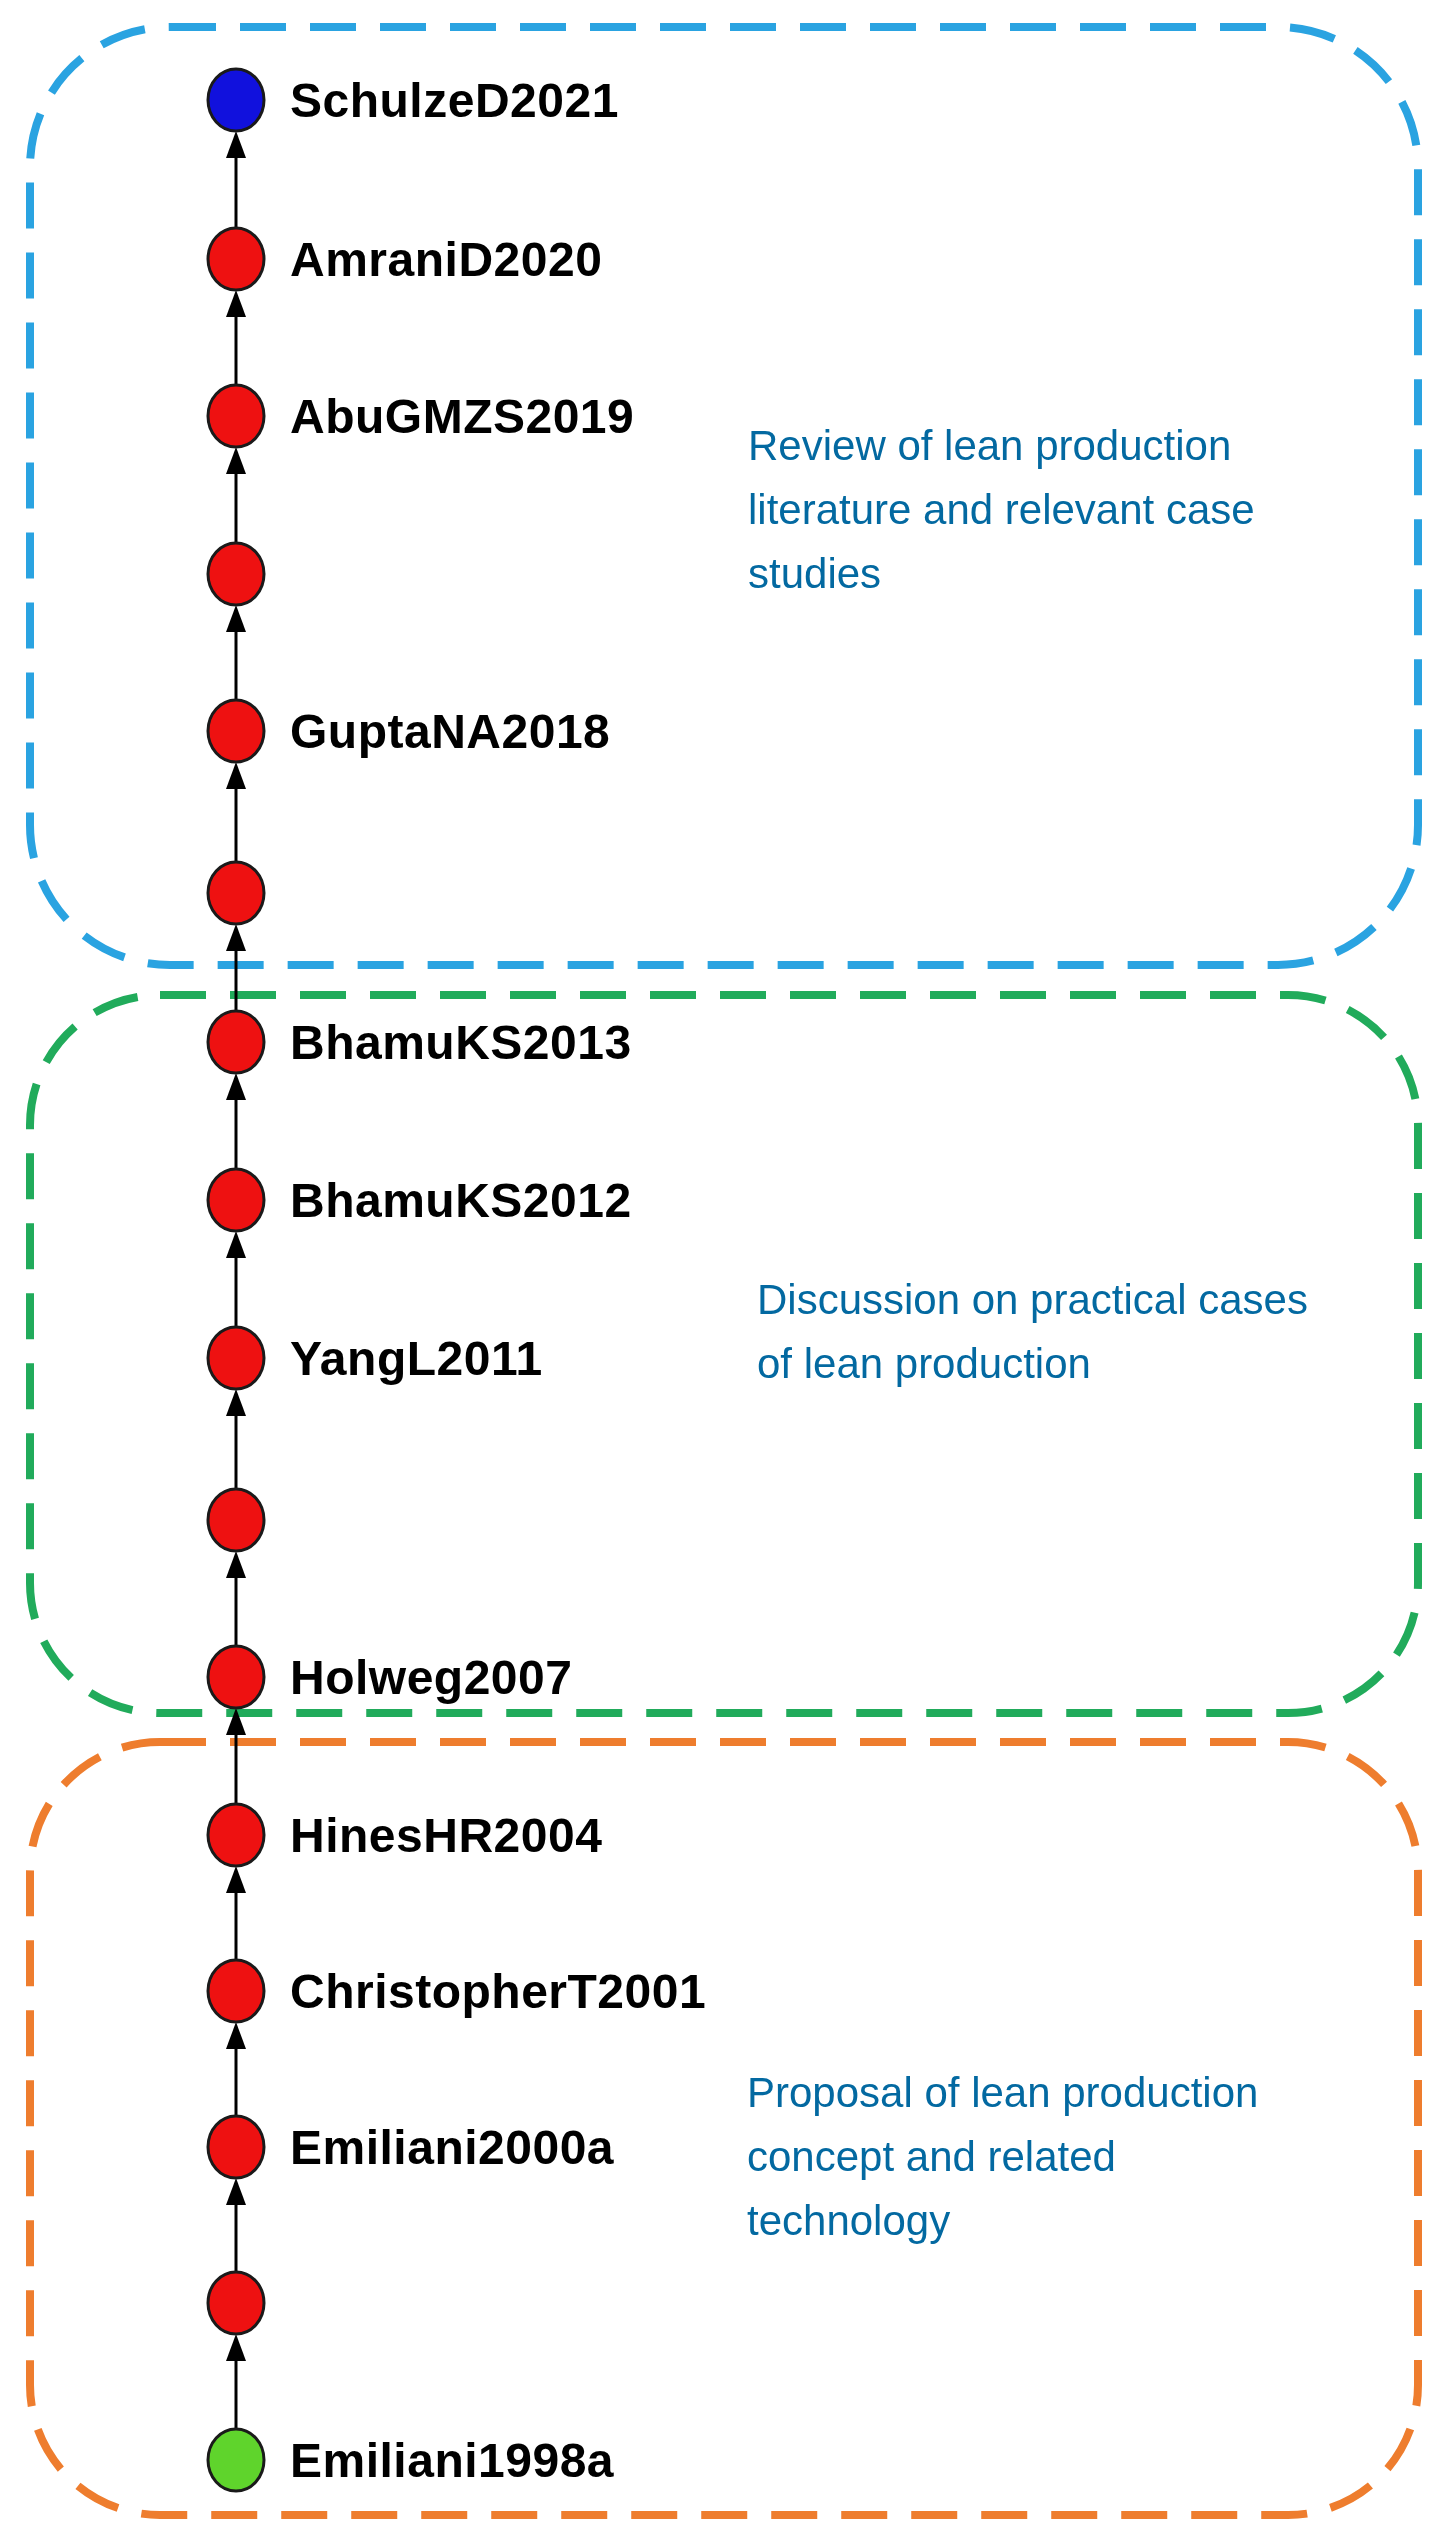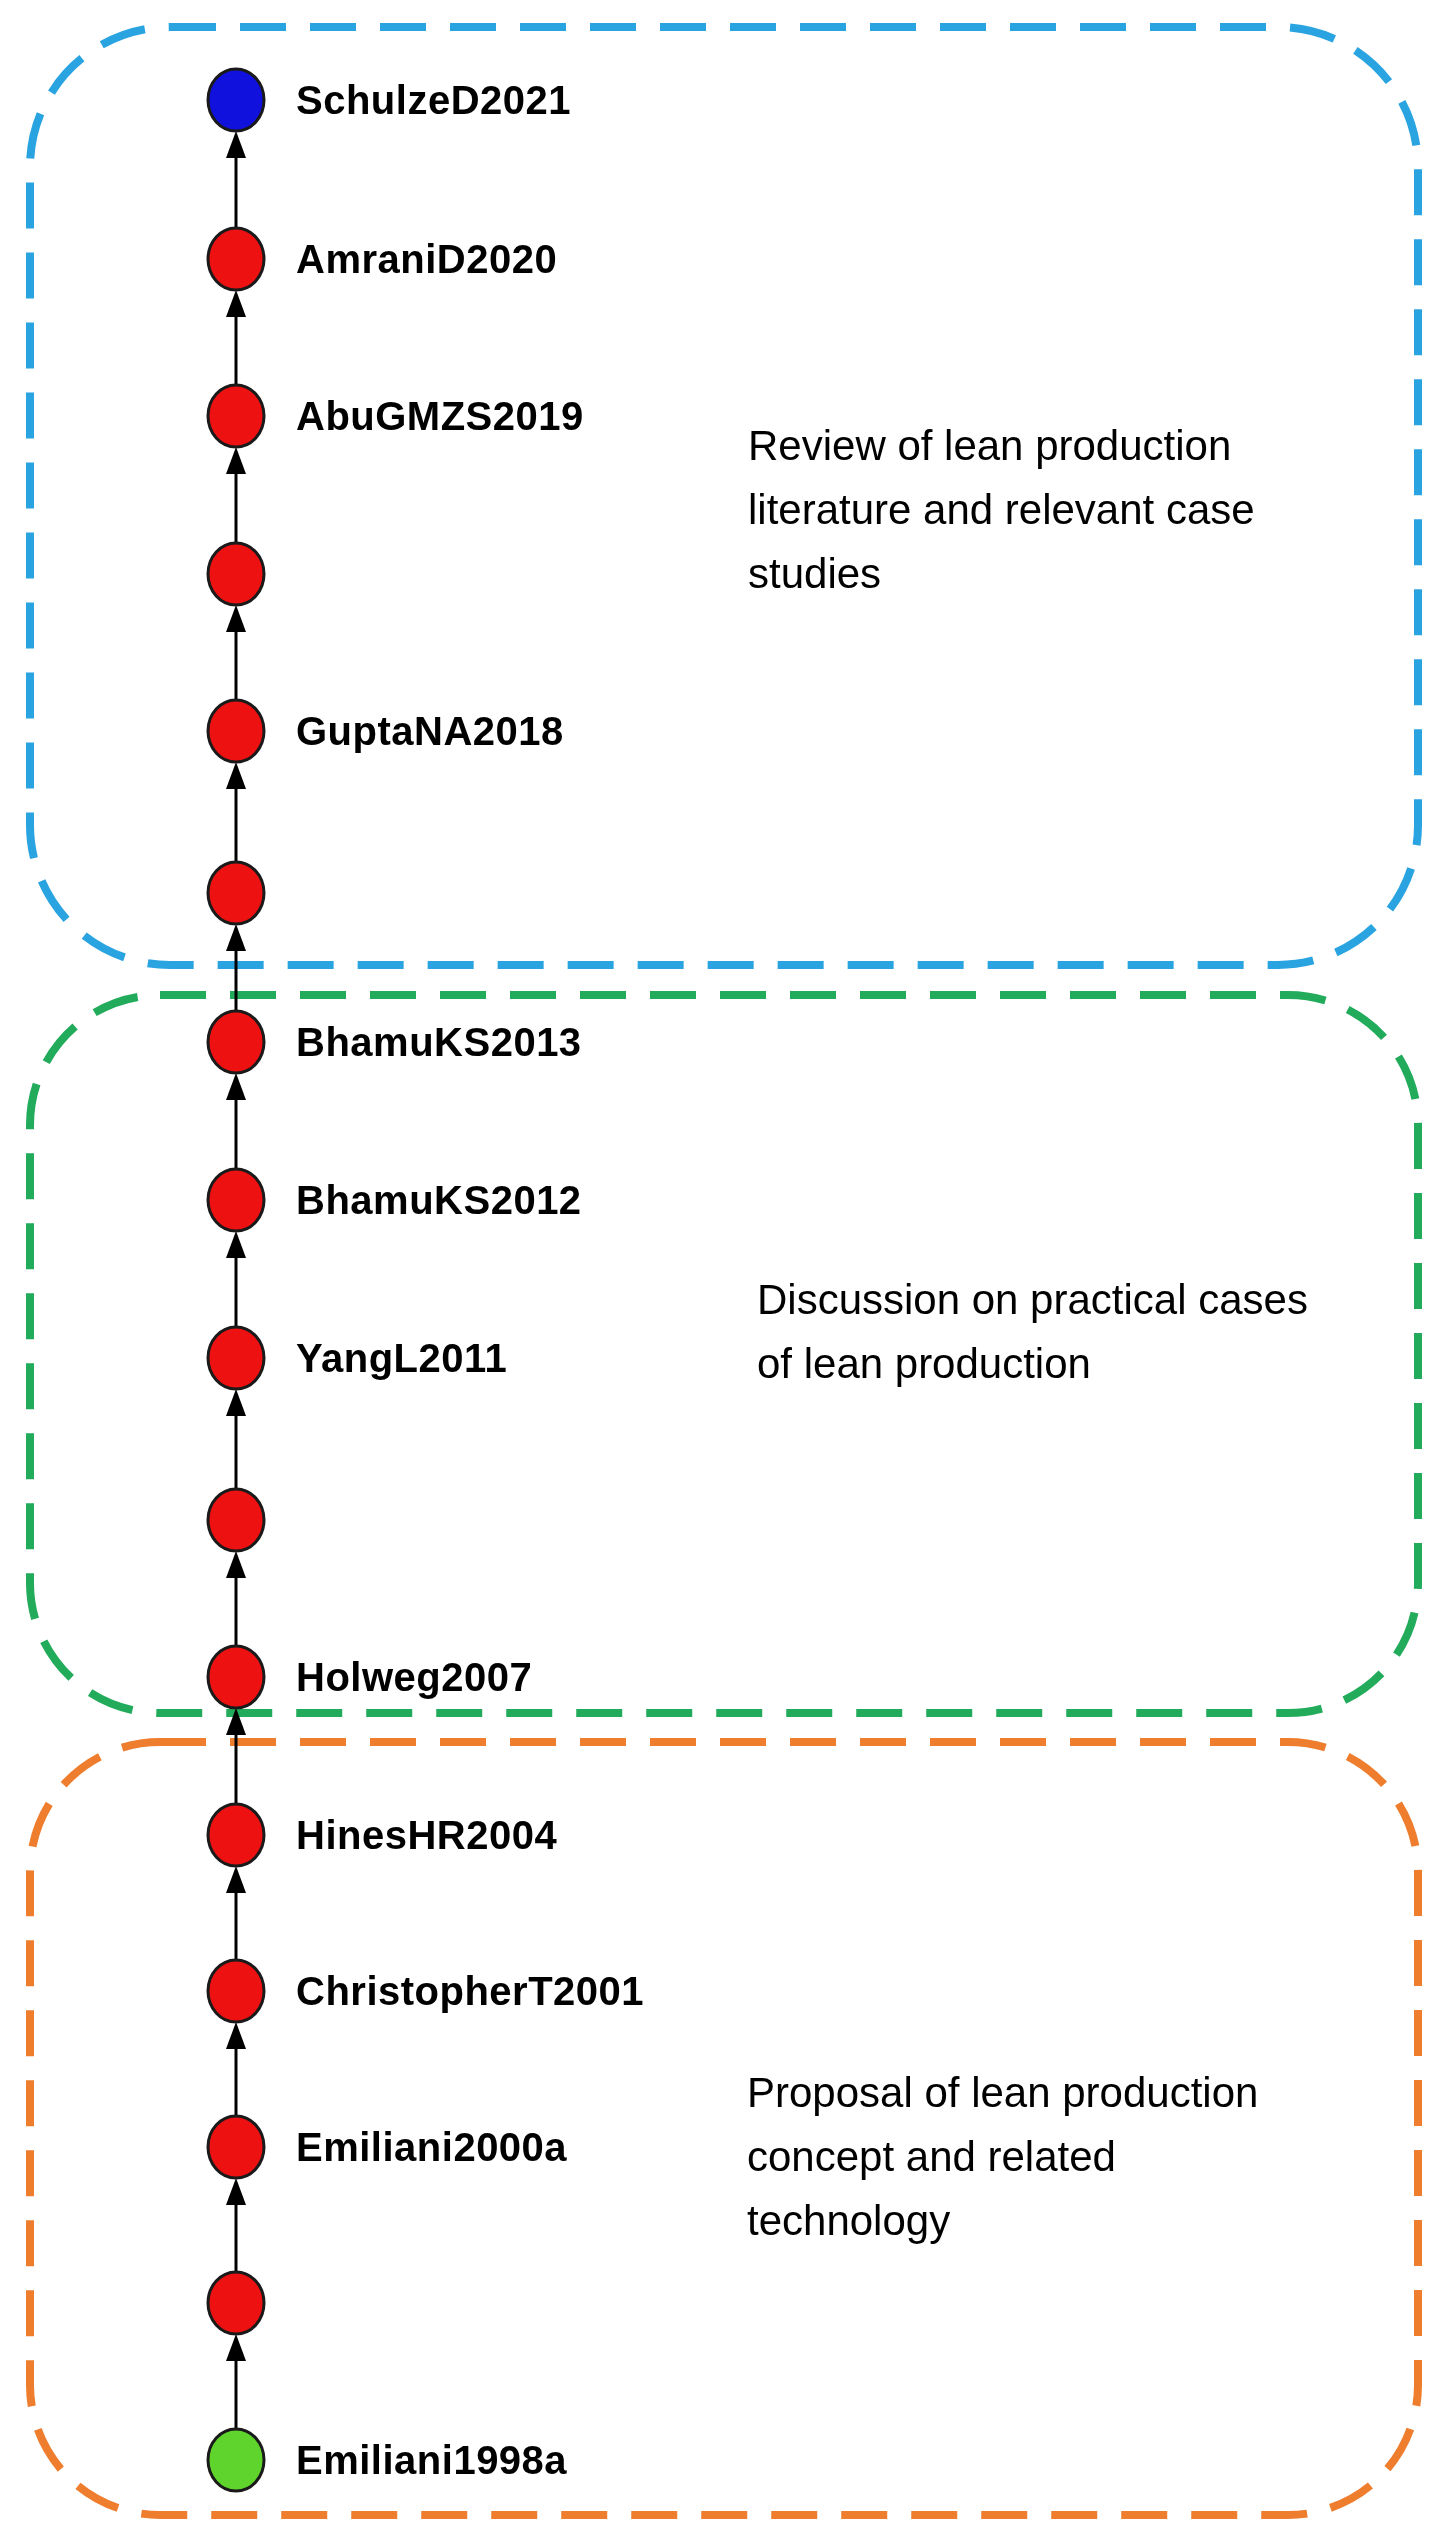--- a/index.html
+++ b/index.html
@@ -15,37 +15,37 @@
     overflow: hidden;
     font-family: "Liberation Sans", sans-serif;
   }
   .layer {
     position: absolute;
     left: 0;
     top: 0;
   }
   .nlabel {
     position: absolute;
-    left: 296px;
+    left: 290px;
     height: 62px;
     display: flex;
     align-items: center;
-    font-size: 40px;
+    font-size: 48px;
     font-weight: bold;
     color: #000000;
     letter-spacing: 0.5px;
     white-space: nowrap;
   }
   .caption {
     position: absolute;
     width: 620px;
     font-size: 42px;
     font-weight: 400;
     line-height: 64px;
-    color: #000000;
+    color: #0369a1;
     white-space: pre-line;
   }
   .gbox { fill: none; stroke-width: 8; stroke-dasharray: 46 24; }
   .edge { stroke: #000000; stroke-width: 3; }
   .ahead { fill: #000000; }
   .ndot { stroke: #1a1a1a; stroke-width: 3; }
 </style>
 </head>
 <body>
 

